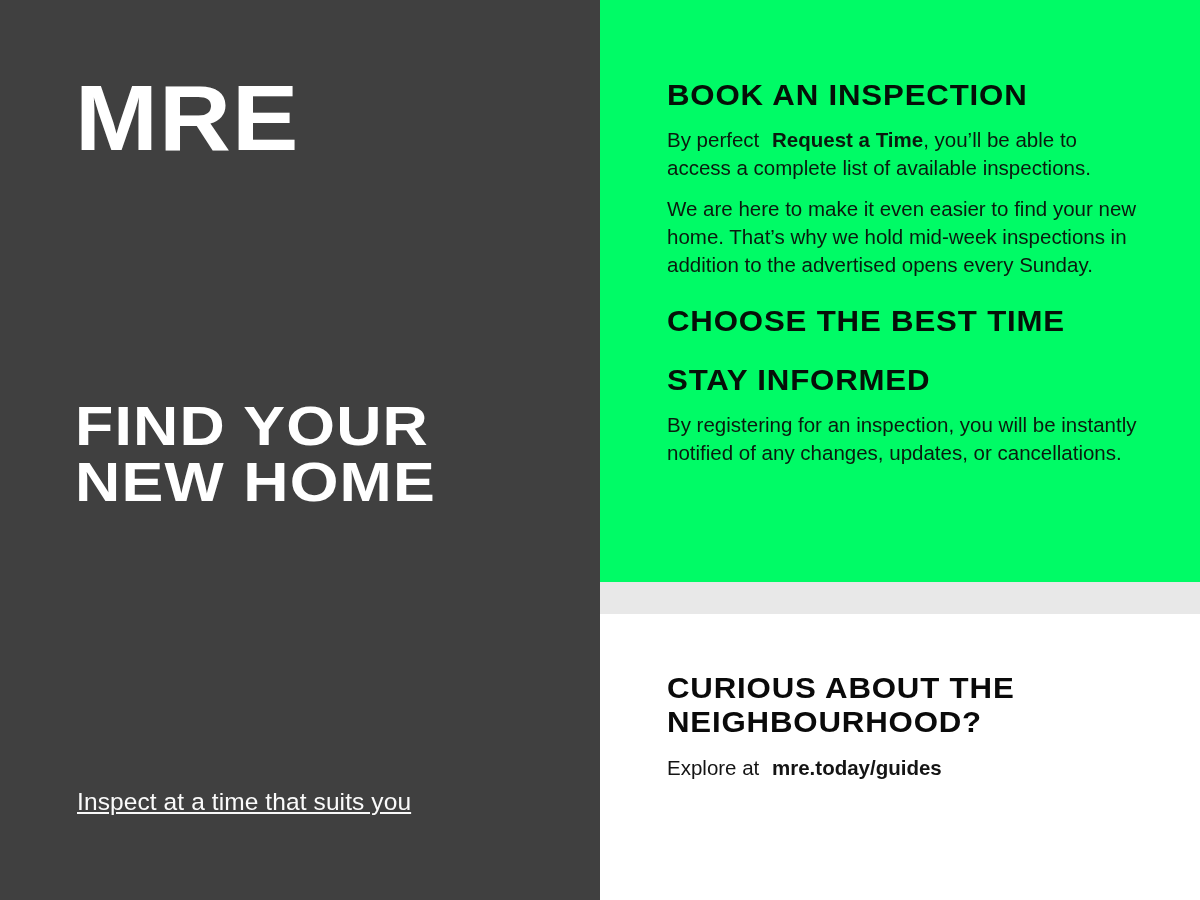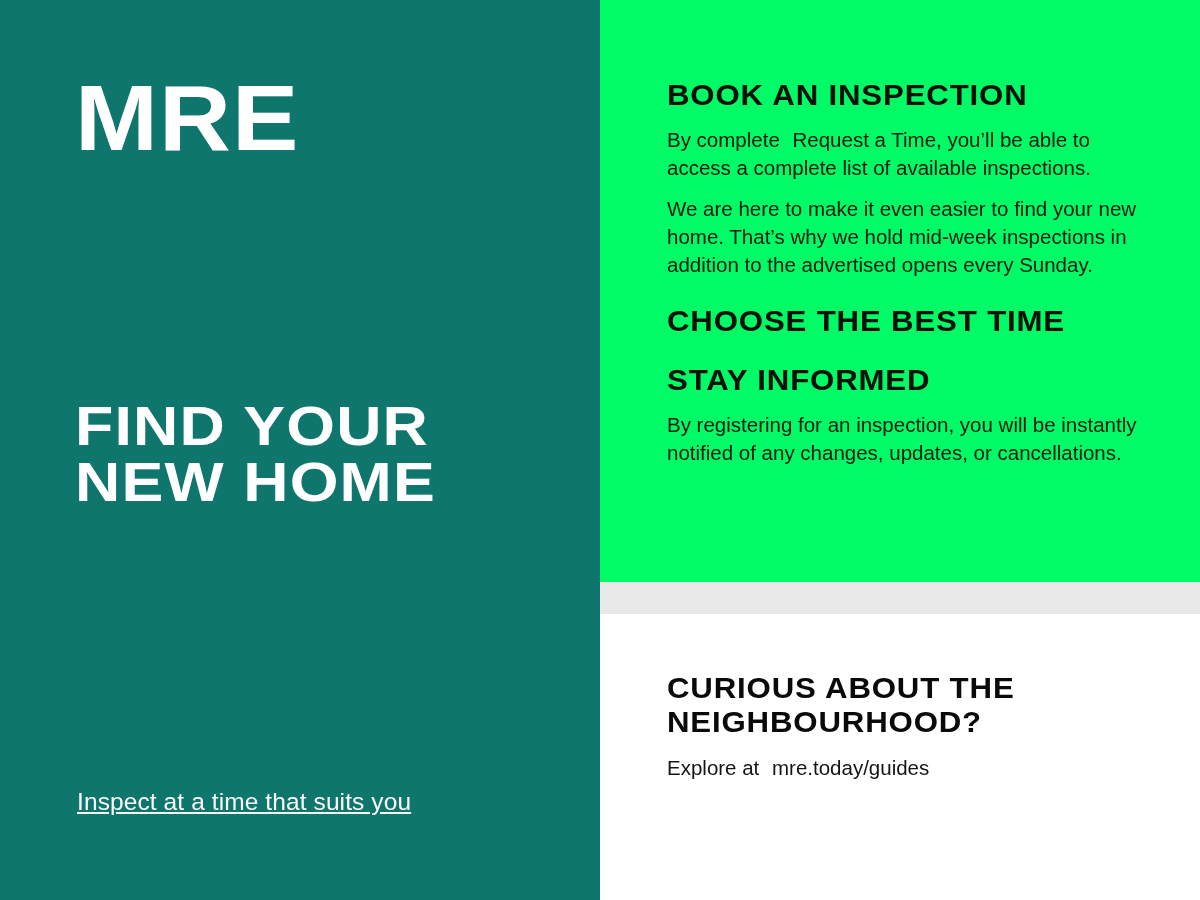--- a/index.html
+++ b/index.html
@@ -11,21 +11,21 @@
     height: 900px;
     display: flex;
     overflow: hidden;
   }
 
   
   .left-panel {
     position: relative;
     width: 600px;
     height: 900px;
-    background: #0f766e;
+    background: #404040;
     color: #ffffff;
     flex: 0 0 600px;
   }
   .logo {
     position: absolute;
     top: 72px;
     left: 75px;
     font-size: 93px;
     font-weight: bold;
     letter-spacing: 1px;
@@ -97,21 +97,21 @@
   .section-heading .hline { display: block; }
 
   .body-text {
     font-size: 20.5px;
     line-height: 28px;
     max-width: 478px;
     margin-bottom: 13px;
     letter-spacing: 0px;
   }
   .mt-gap { margin-top: 25px; }
-  .bold { font-weight: normal; padding-left: 7px; }
+  .bold { font-weight: bold; padding-left: 7px; }
 </style>
 </head>
 <body>
 
 <div class="poster">
 
   <div class="left-panel">
     <div class="logo">MRE</div>
 
     <div class="headline">
@@ -121,21 +121,21 @@
 
     <div class="tagline">Inspect at a time that suits you</div>
   </div>
 
   <div class="right-col">
 
     <div class="green-panel">
 
       <div class="section-heading">BOOK AN INSPECTION</div>
 
-      <p class="body-text"><span>By complete </span><span class="bold">Request a Time</span><span>, you’ll be able to access a complete list of available inspections.</span></p>
+      <p class="body-text"><span>By perfect </span><span class="bold">Request a Time</span><span>, you’ll be able to access a complete list of available inspections.</span></p>
 
       <p class="body-text">We are here to make it even easier to find your new home. That’s why we hold mid-week inspections in addition to the advertised opens every Sunday.</p>
 
       <div class="section-heading mt-gap">CHOOSE THE BEST TIME</div>
 
 
       <div class="section-heading mt-gap">STAY INFORMED</div>
 
       <p class="body-text">By registering for an inspection, you will be instantly notified of any changes, updates, or cancellations.</p>
     </div>

